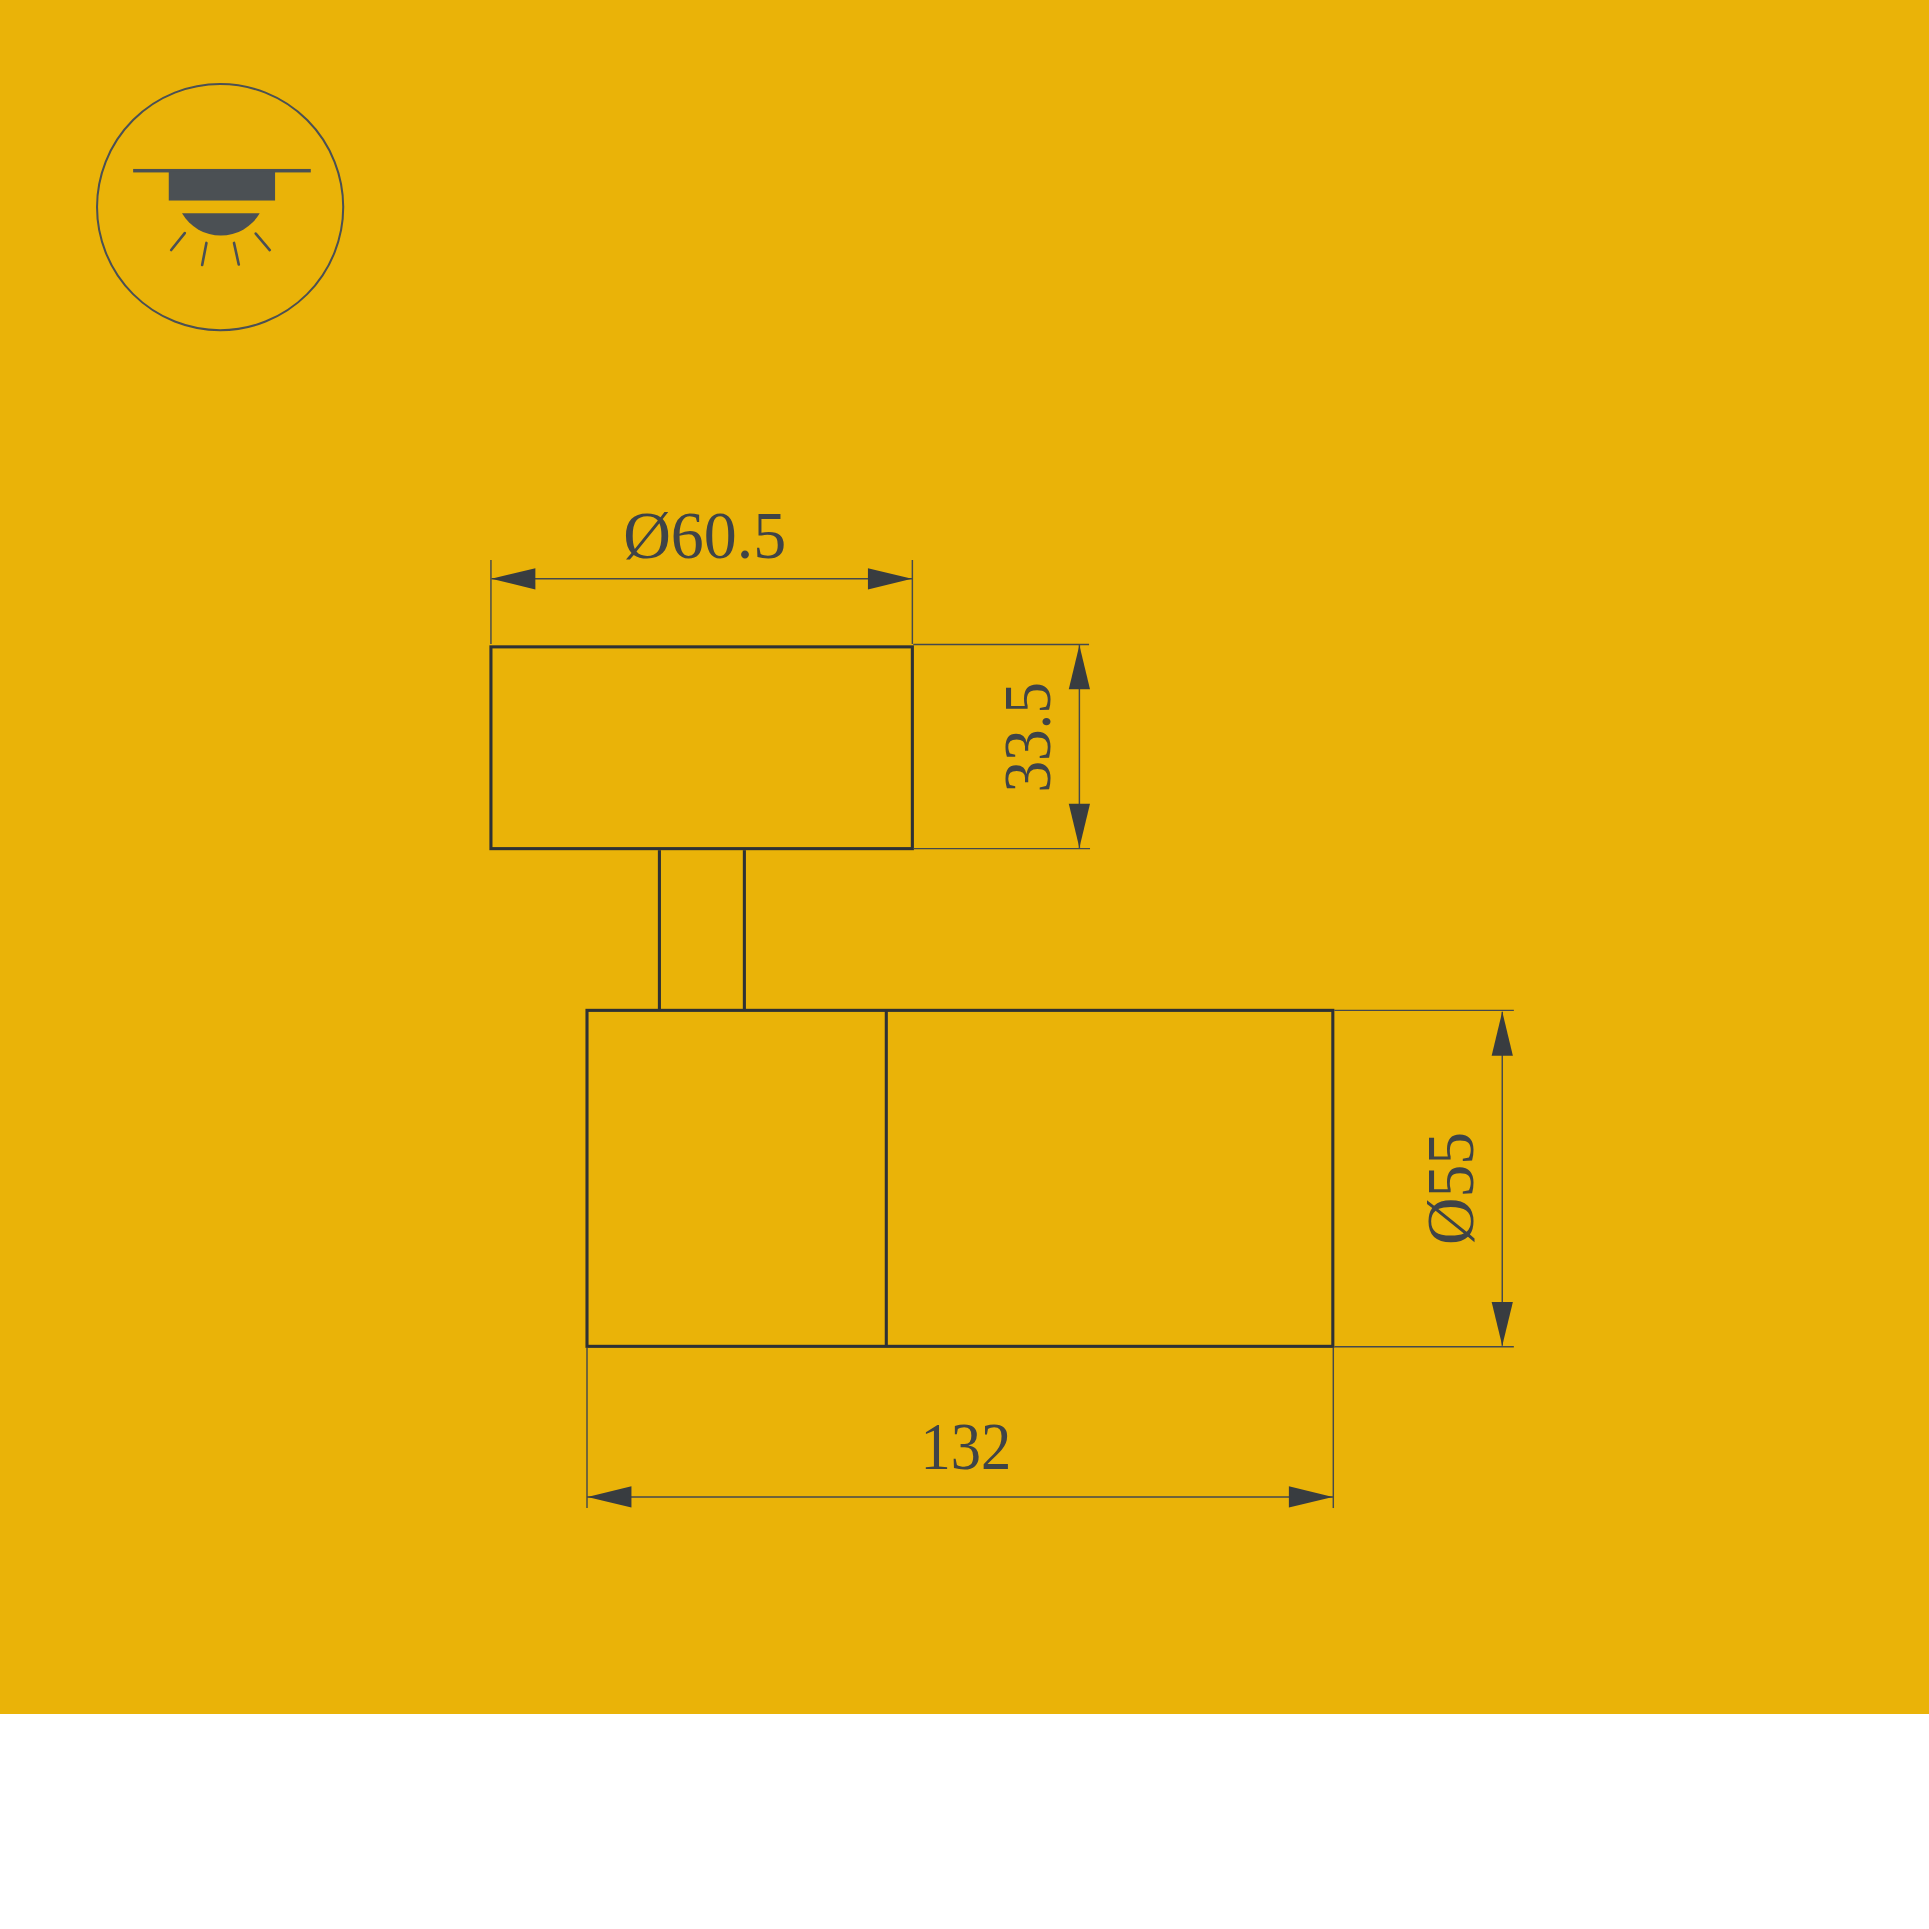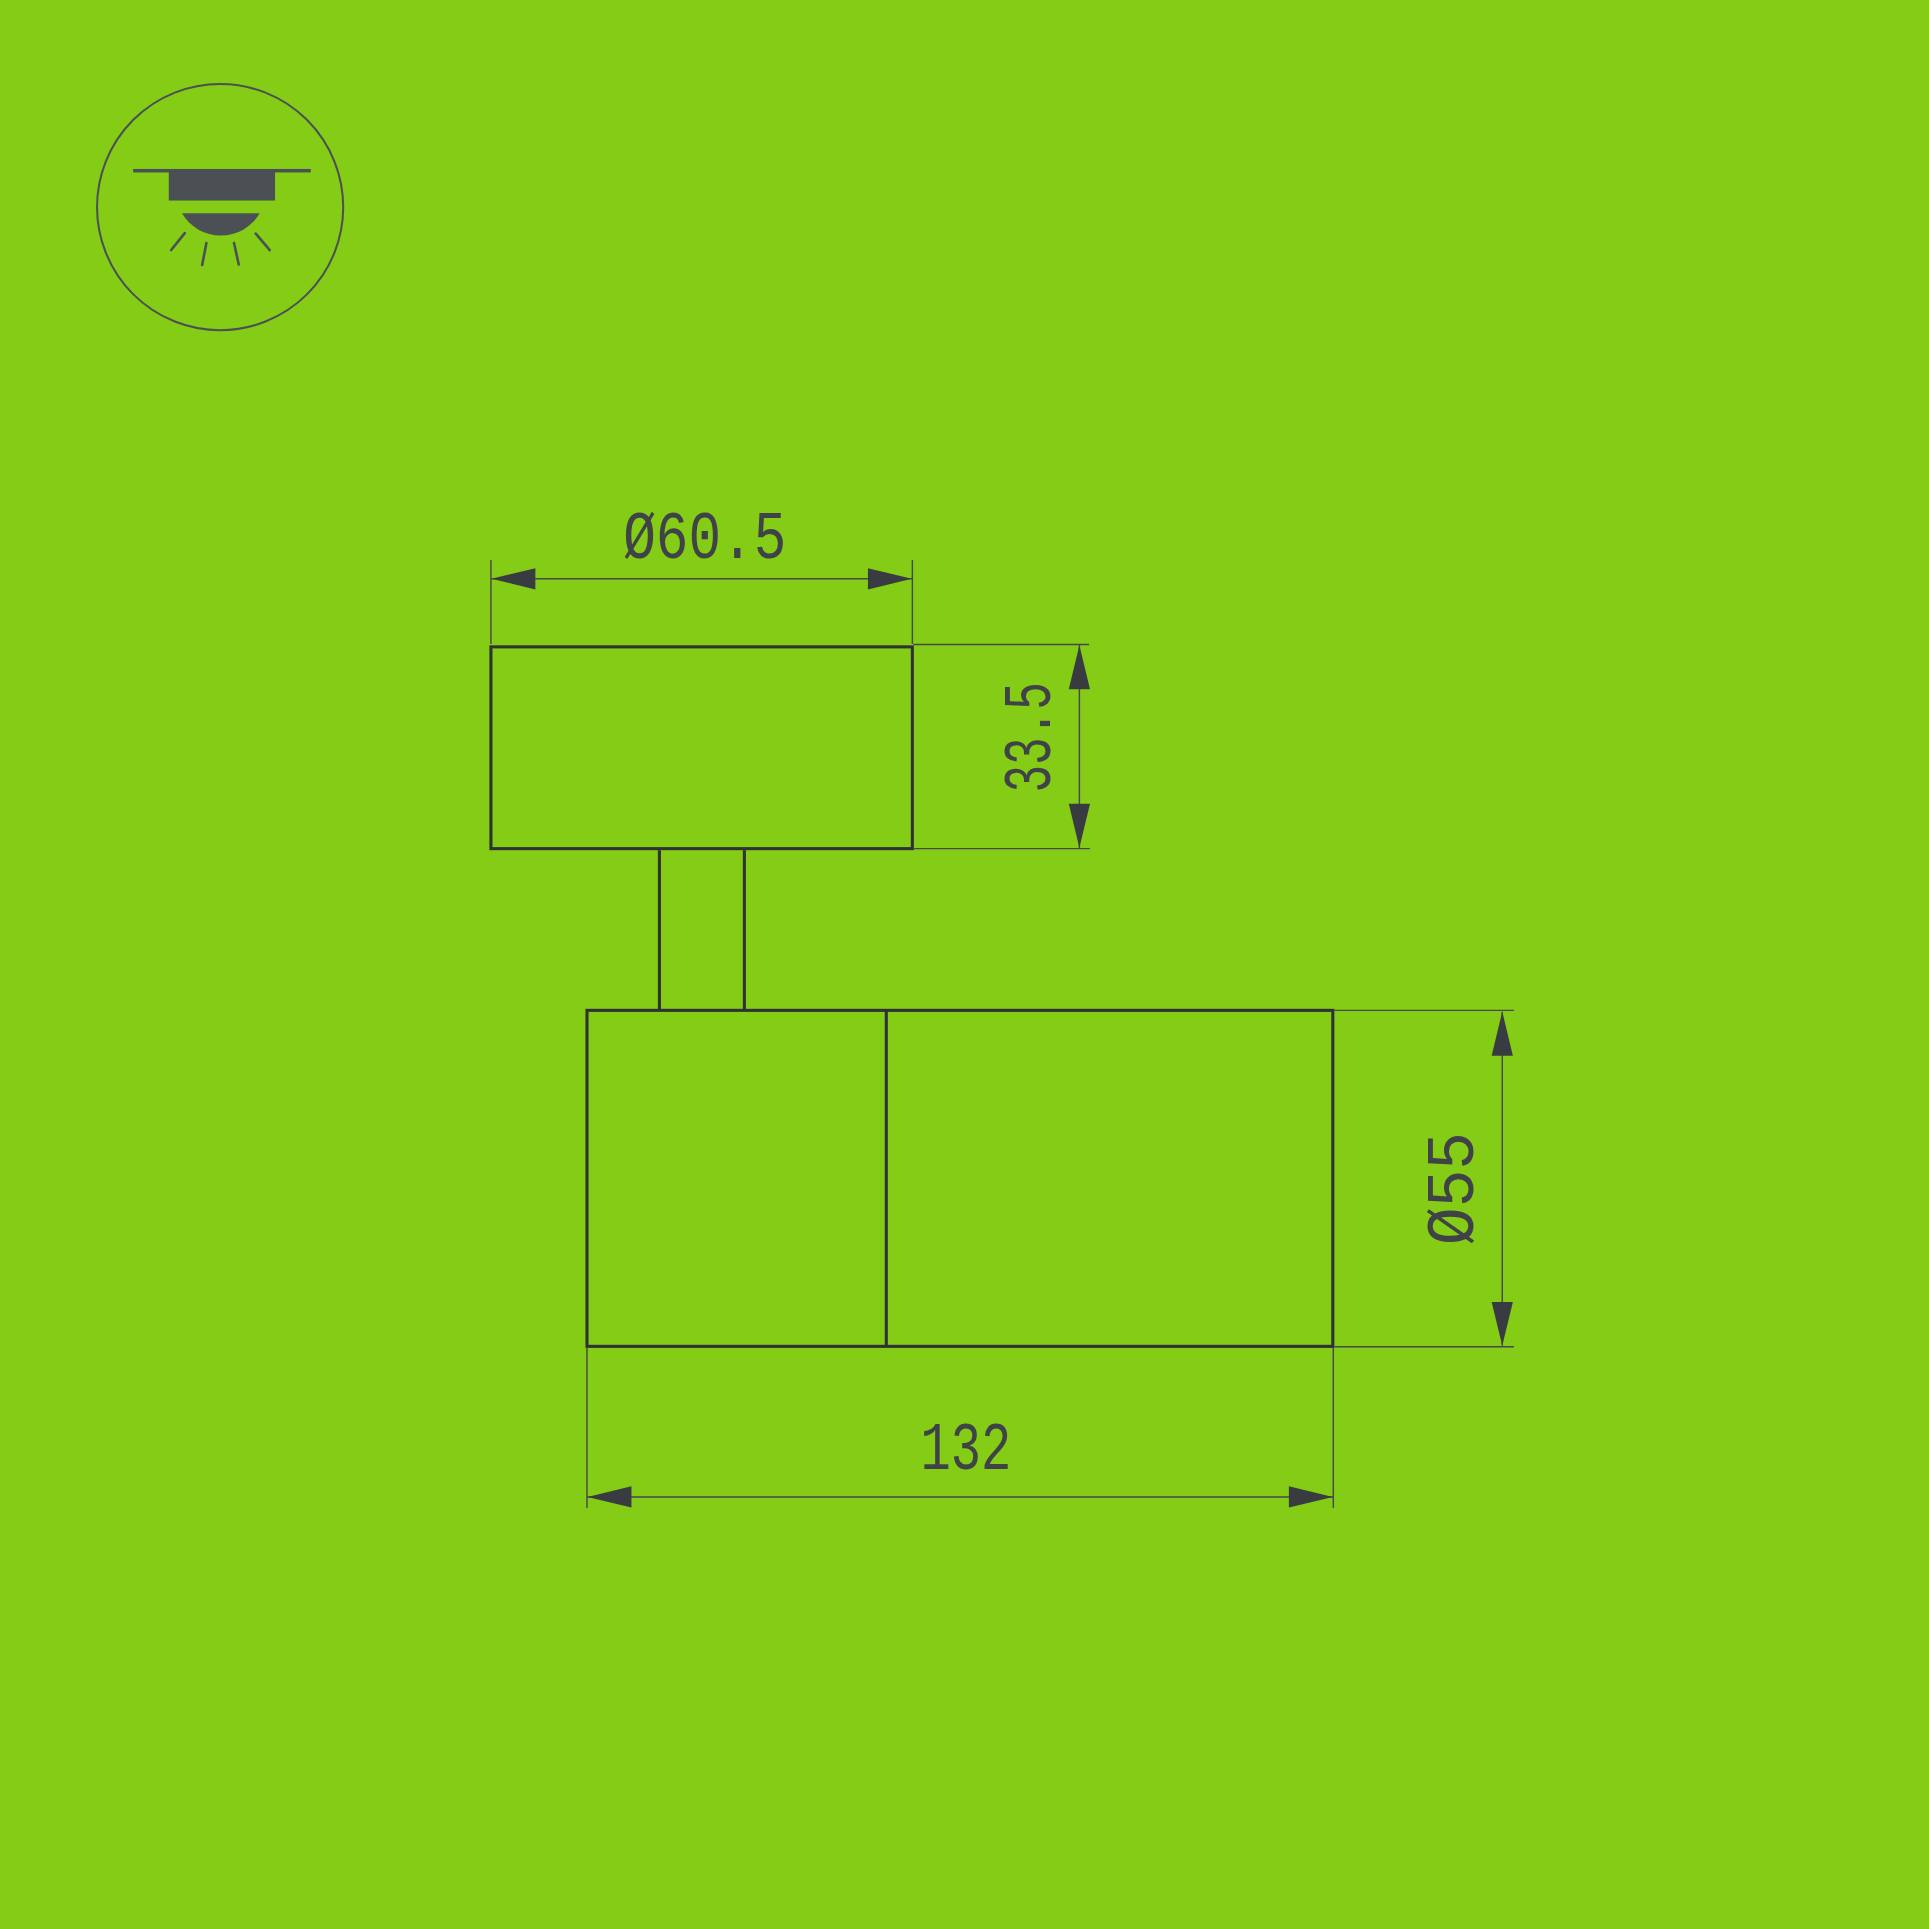--- a/index.html
+++ b/index.html
@@ -1,17 +1,17 @@
 <!DOCTYPE html>
 <html><head>
 <meta charset="utf-8">
 <style>
   html,body{margin:0;padding:0;background:#ffffff;}
-  #page{width:1929px;height:1929px;position:relative;background:#84cc16;
-        font-family:Liberation Mono, monospace;}
+  #page{width:1929px;height:1714px;position:relative;background:#eab308;
+        font-family:Liberation Serif, serif;}
   svg{position:absolute;left:0;top:0;}
   text{fill:#3f4347;}
 </style>
 </head>
 <body>
 <div id="page">
 <svg width="1929" height="1929" viewBox="0 0 1998 1998">
 
   <circle cx="228" cy="214.5" r="127.5" fill="none" stroke="#4b5054" stroke-width="2.1"></circle>
 

